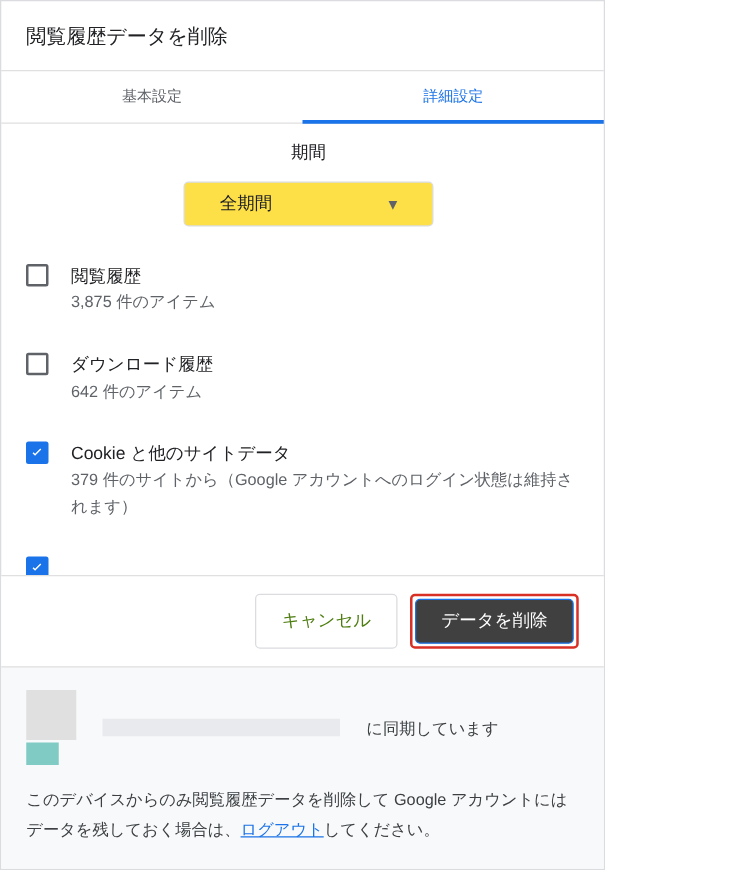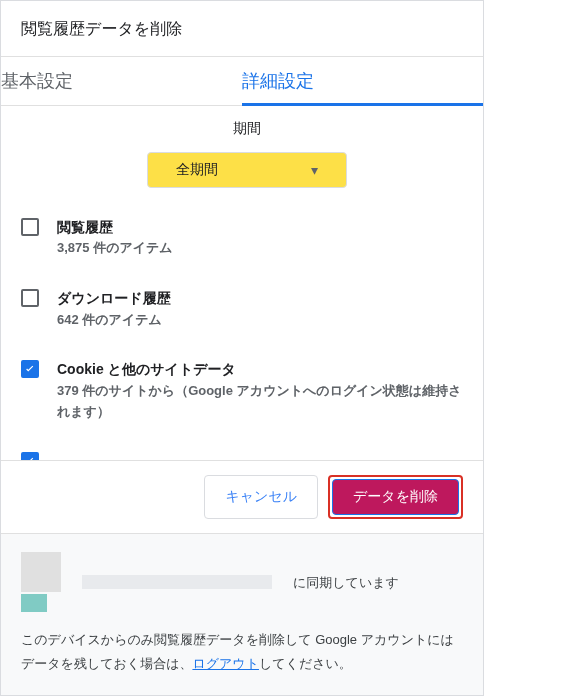--- a/index.html
+++ b/index.html
@@ -1,41 +1,41 @@
 <!DOCTYPE html>
 <html><head>
   <meta charset="utf-8">
   <style>
     * { box-sizing: border-box; margin: 0; padding: 0; }
     html, body { width: 584px; height: 696px; font-family: "Meiryo", "Hiragino Kaku Gothic Pro", sans-serif; font-size: 14px; color: #202124; background: #fff; }
     .dialog { width: 484px; height: 696px; border: 1px solid #dadce0; display: flex; flex-direction: column; position: relative; }
     .title { font-size: 16px; padding: 18px 20px 16px 20px; color: #202124; border-bottom: 1px solid #e0e0e0; }
     .tabs { display: flex; border-bottom: 1px solid #e0e0e0; }
-    .tab { flex: 1; padding: 12px 0; cursor: pointer; color: #5f6368; font-size: 18px; position: relative; }
+    .tab { flex: 1; text-align: center; padding: 12px 0; cursor: pointer; color: #5f6368; font-size: 12px; position: relative; }
     .tab.active { color: #1a73e8; }
     .tab.active::after { content: ""; position: absolute; left: 0; right: 0; bottom: -1px; height: 3px; background: #1a73e8; }
     .scroll-area { flex: 1; overflow-y: auto; padding: 0 10px 0 20px; position: relative; }
     .scroll-area::-webkit-scrollbar { width: 14px; }
     .scroll-area::-webkit-scrollbar-track { background: #f1f1f1; }
     .scroll-area::-webkit-scrollbar-thumb { background: #c1c1c1; }
     .period-row { display: flex; align-items: center; gap: 14px; padding: 14px 0 18px 0; flex-direction: column; }
     .period-label { color: #202124; font-size: 14px; }
     .select { border: 1px solid #dadce0; border-radius: 4px; padding: 8px 28px; width: 200px; display: flex; justify-content: space-between; align-items: center; background: #fde047; cursor: pointer; }
     .select .caret { color: #5f6368; }
     .item { display: flex; align-items: flex-start; gap: 18px; padding: 10px 0 18px 0; }
     .checkbox { width: 18px; height: 18px; border: 2px solid #5f6368; border-radius: 2px; margin-top: 2px; flex-shrink: 0; display: flex; align-items: center; justify-content: center; cursor: pointer; }
     .checkbox.checked { background: #1a73e8; border-color: #1a73e8; }
     .checkbox.checked svg { display: block; }
     .checkbox svg { display: none; width: 14px; height: 14px; }
-    .item-text { flex: 1; line-height: 1.6; padding-right: 10px; font-weight: bold; }
+    .item-text { flex: 1; line-height: 1.6; padding-right: 10px; }
     .item-title { color: #202124; font-size: 14px; }
     .item-desc { color: #5f6368; font-size: 13px; }
     .actions { border-top: 1px solid #e0e0e0; padding: 14px 20px; display: flex; justify-content: flex-end; gap: 10px; background: #fff; }
-    .btn { border-radius: 4px; padding: 8px 20px; font-size: 14px; cursor: pointer; border: 1px solid #dadce0; background: #fff; color: #3b82f6; }
-    .btn-primary { background: #be185d; color: #fff; border-color: #1a73e8; font-family: Liberation Serif, serif; }
+    .btn { border-radius: 4px; padding: 8px 20px; font-size: 14px; cursor: pointer; border: 1px solid #dadce0; background: #fff; color: #4d7c0f; }
+    .btn-primary { background: #404040; color: #fff; border-color: #1a73e8; font-family: Liberation Serif, serif; }
     .highlight-box { border: 2px solid #d93025; padding: 2px; border-radius: 4px; display: inline-block; }
     .footer { background: #f8f9fa; padding: 18px 20px 20px 20px; border-top: 1px solid #e0e0e0; color: #3c4043; font-size: 13px; line-height: 1.8; }
     .profile-row { display: flex; align-items: center; gap: 21px; margin-bottom: 16px; }
     .avatar { width: 40px; height: 40px; background: #e0e0e0; }
     .email-bar { width: 190px; height: 14px; background: #e8eaed; }
     .swatch { width: 26px; height: 18px; background: #80cbc4; margin-top: 2px; }
     .link { color: #1a73e8; text-decoration: underline; cursor: pointer; }
   </style>
 </head>
 <body>

